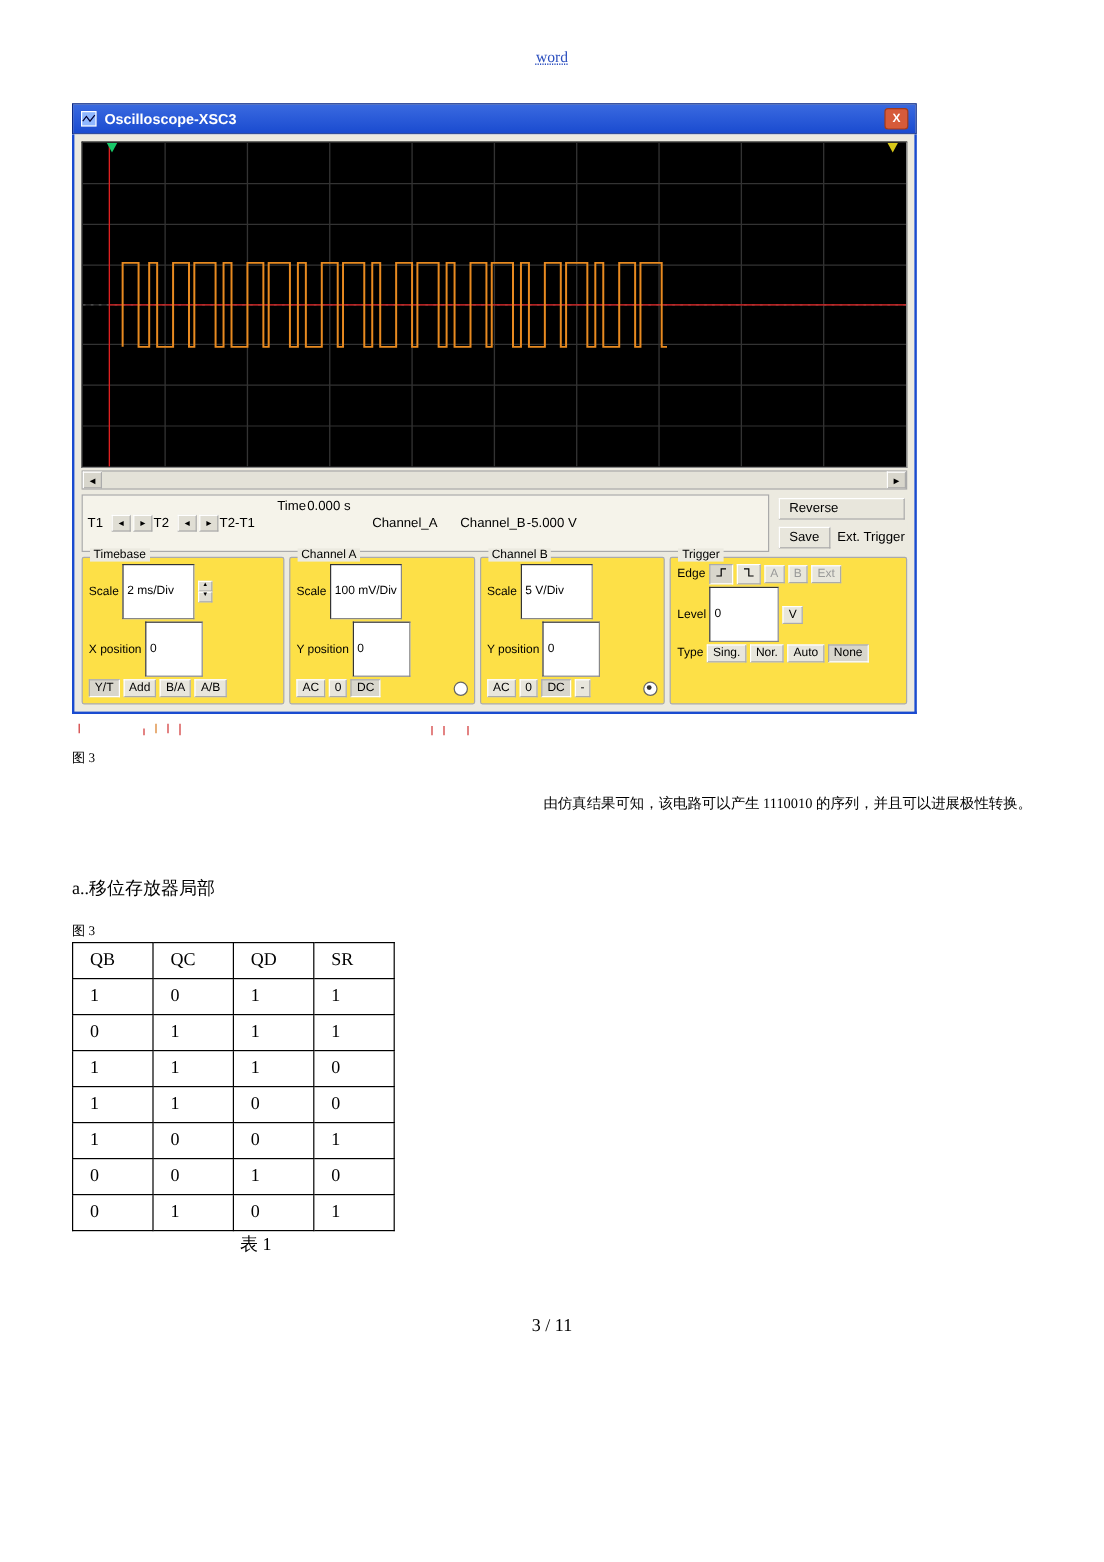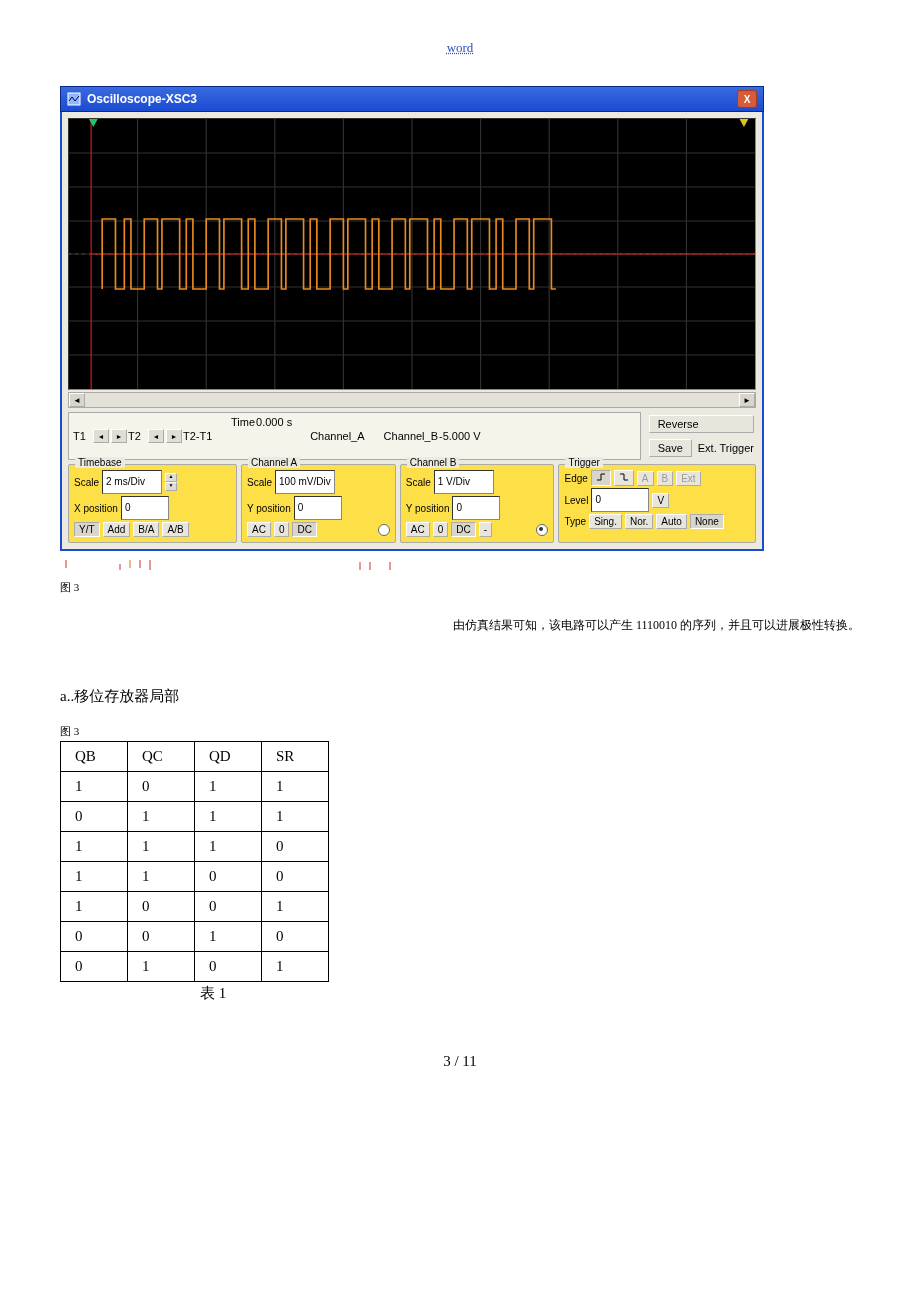--- a/index.html
+++ b/index.html
@@ -153,21 +153,21 @@
     top: -8px; left: 6px;
     background: #eceae0;
     padding: 0 3px;
     font-size: 10px;
   }
   .ctrl-row { display: flex; align-items: center; gap: 3px; margin: 2px 0; }
   .ctrl-row .lab { font-size: 10px; }
   .field {
     border: 1px inset #888;
     background: #fff;
-    padding: 4px 3px;
+    padding: 15px 3px;
     font-size: 10px;
     min-width: 52px;
     height: 14px;
     line-height: 14px;
   }
   .spin { display:flex; flex-direction:column; }
   .spin .sbtn { width:10px; height:7px; border:1px outset #fff; background:#e0ded4; font-size:5px; line-height:5px; text-align:center; }
   .radio { width:10px; height:10px; border:1px solid #666; border-radius:50%; background:#fff; display:inline-block; }
   .radio.on::after{ content:""; display:block; width:4px;height:4px;border-radius:50%;background:#333;margin:2px; }
 
@@ -336,21 +336,21 @@
           <span class="btn small pressed">DC</span>
           <span style="flex:1"></span>
           <span class="radio"></span>
         </div>
       </div>
 
       <div class="group" style="flex:1">
         <span class="legend">Channel B</span>
         <div class="ctrl-row">
           <span class="lab">Scale</span>
-          <span class="field">1  V/Div</span>
+          <span class="field">5  V/Div</span>
         </div>
         <div class="ctrl-row">
           <span class="lab">Y position</span>
           <span class="field" style="min-width:40px">0</span>
         </div>
         <div class="ctrl-row">
           <span class="btn small">AC</span>
           <span class="btn small">0</span>
           <span class="btn small pressed">DC</span>
           <span class="btn small">-</span>

